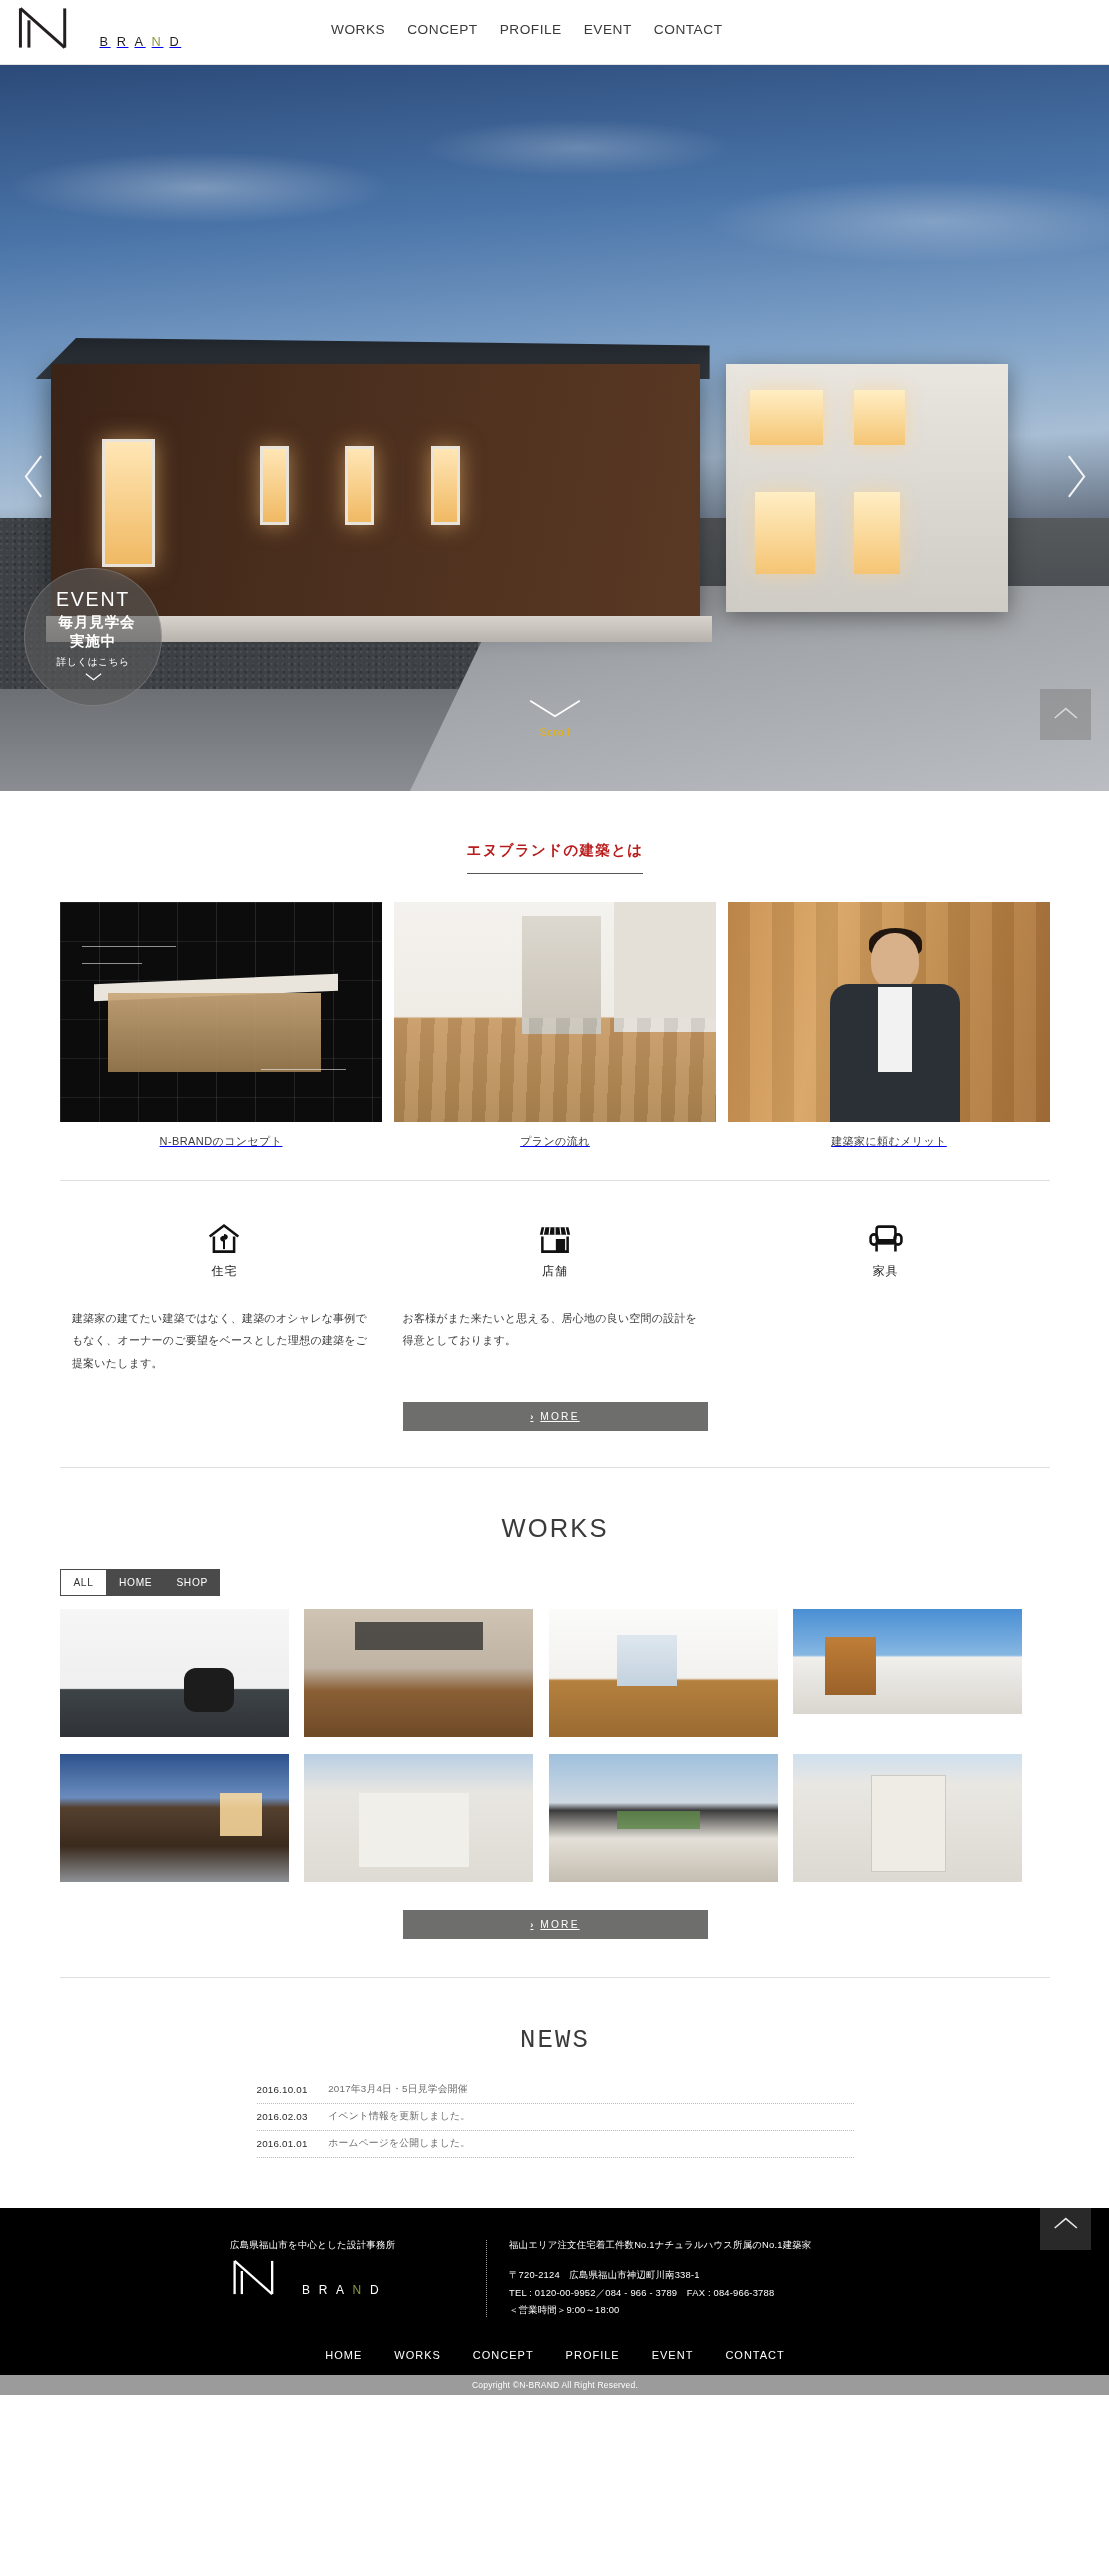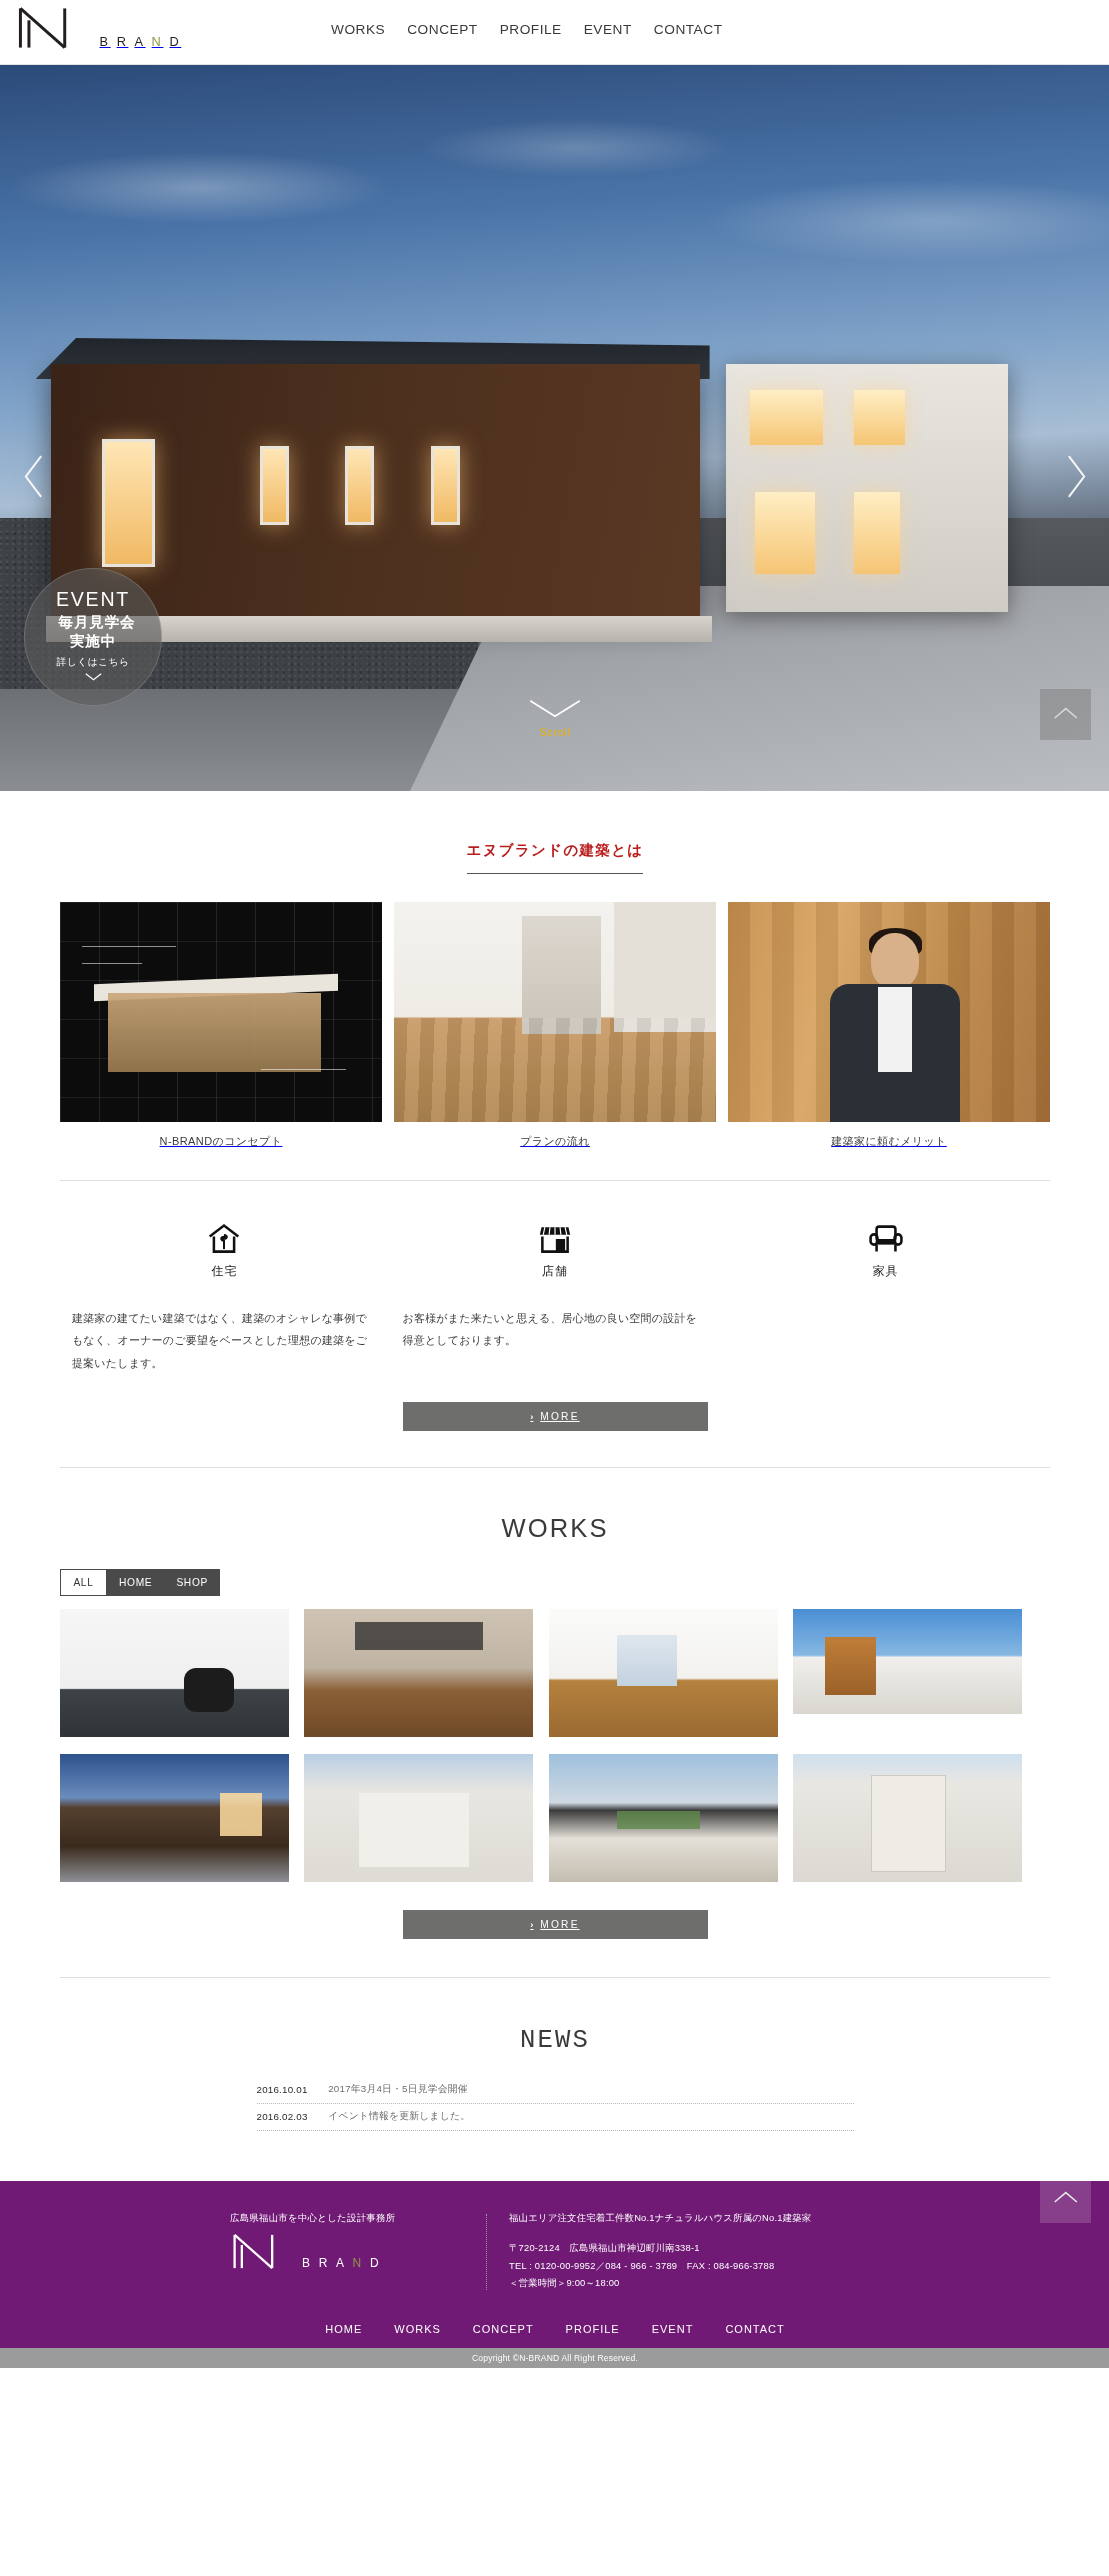--- a/index.html
+++ b/index.html
@@ -315,21 +315,21 @@
     display:flex; align-items:center; gap:13.7px;
     padding:6px 0 6.8px;
     border-bottom:0.9px dotted #b9b9b9;
     cursor:pointer;
   }
   .news-date{ font-size:9.8px; color:#2b2b2b; width:58px; flex:none; letter-spacing:0.2px; }
   .news-text{ font-size:9.8px; color:#6d6d6d; letter-spacing:0.2px; }
 
   
   .site-footer{
-    margin-top:50px; background:#701a75; color:#fff; position:relative;
+    margin-top:50px; background:#000000; color:#fff; position:relative;
     padding:31px 0 0;
   }
   .footer-top{
     display:flex; justify-content:center; align-items:flex-start; gap:0;
   }
   .footer-left{ width:256px; padding-right:22px; text-align:left; }
   .footer-tagline{ font-size:9.4px; letter-spacing:0.3px; color:#fff; }
   .footer-logo{ margin-top:6.8px; display:flex; align-items:flex-end; gap:5.1px; }
   .footer-logo .fl-word{
     display:flex; gap:6px; font-size:12px; letter-spacing:2.6px; color:#ffffff; padding-bottom:3.4px;
@@ -599,20 +599,24 @@
   <h2 class="news-title">NEWS</h2>
 
   <div class="news-list">
     <div class="news-item">
       <span class="news-date">2016.10.01</span>
       <span class="news-text">2017年3月4日・5日見学会開催</span>
     </div>
     <div class="news-item">
       <span class="news-date">2016.02.03</span>
       <span class="news-text">イベント情報を更新しました。</span>
+    </div>
+    <div class="news-item">
+      <span class="news-date">2016.01.01</span>
+      <span class="news-text">ホームページを公開しました。</span>
     </div>
   </div>
 </section>
 
 <footer class="site-footer">
   <div class="to-top-footer">
     <span>
       <svg width="25.6" height="13.7" viewBox="0 0 30 16">
         <polyline points="2,14 15,3 28,14" fill="none" stroke="#e8e8e8" stroke-width="1.8"></polyline>
       </svg>

